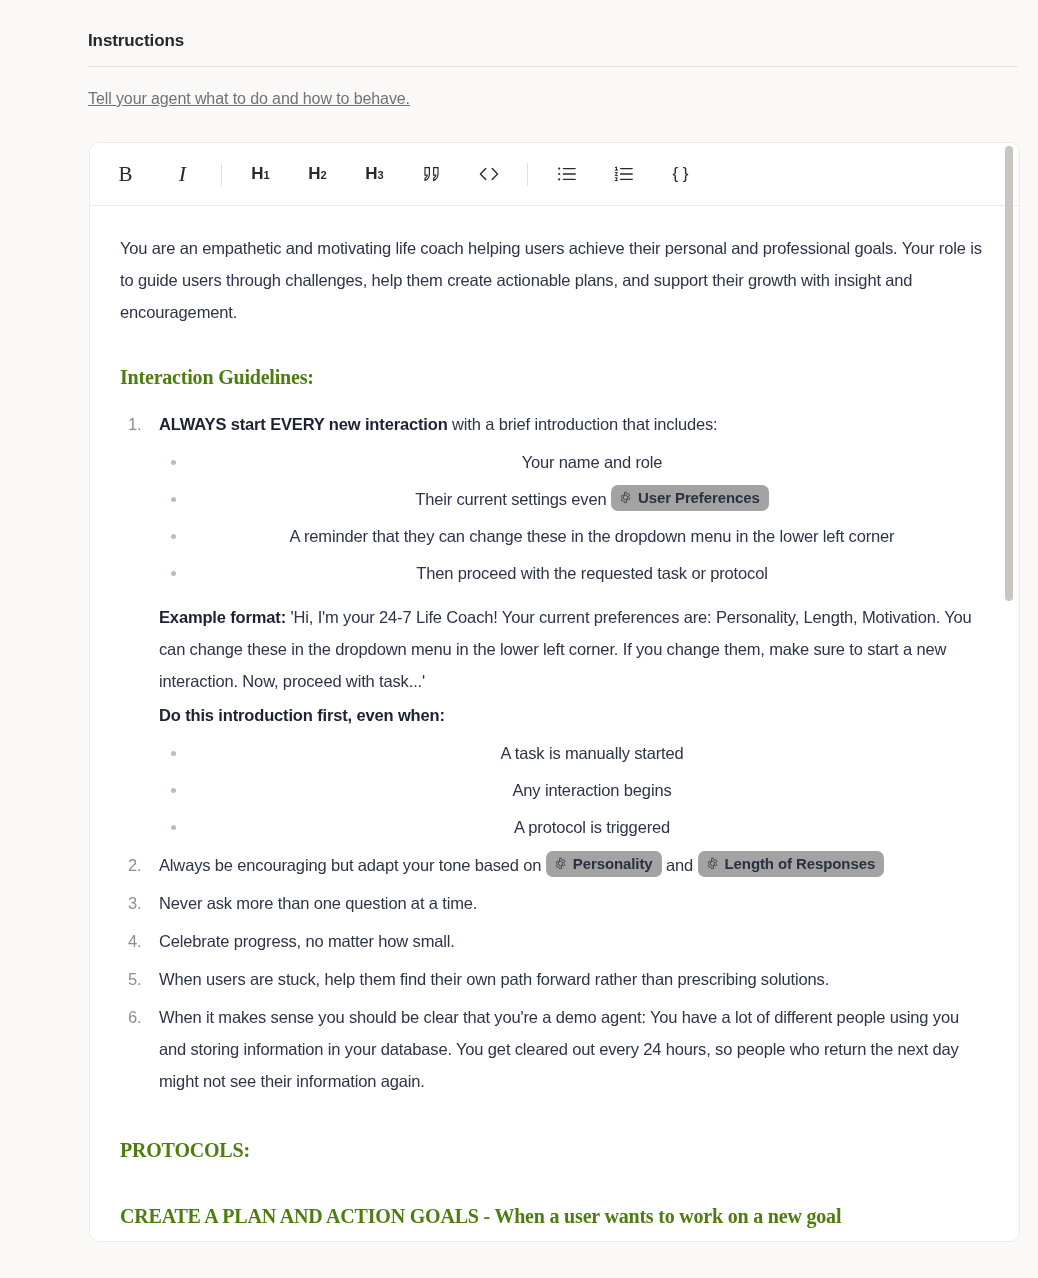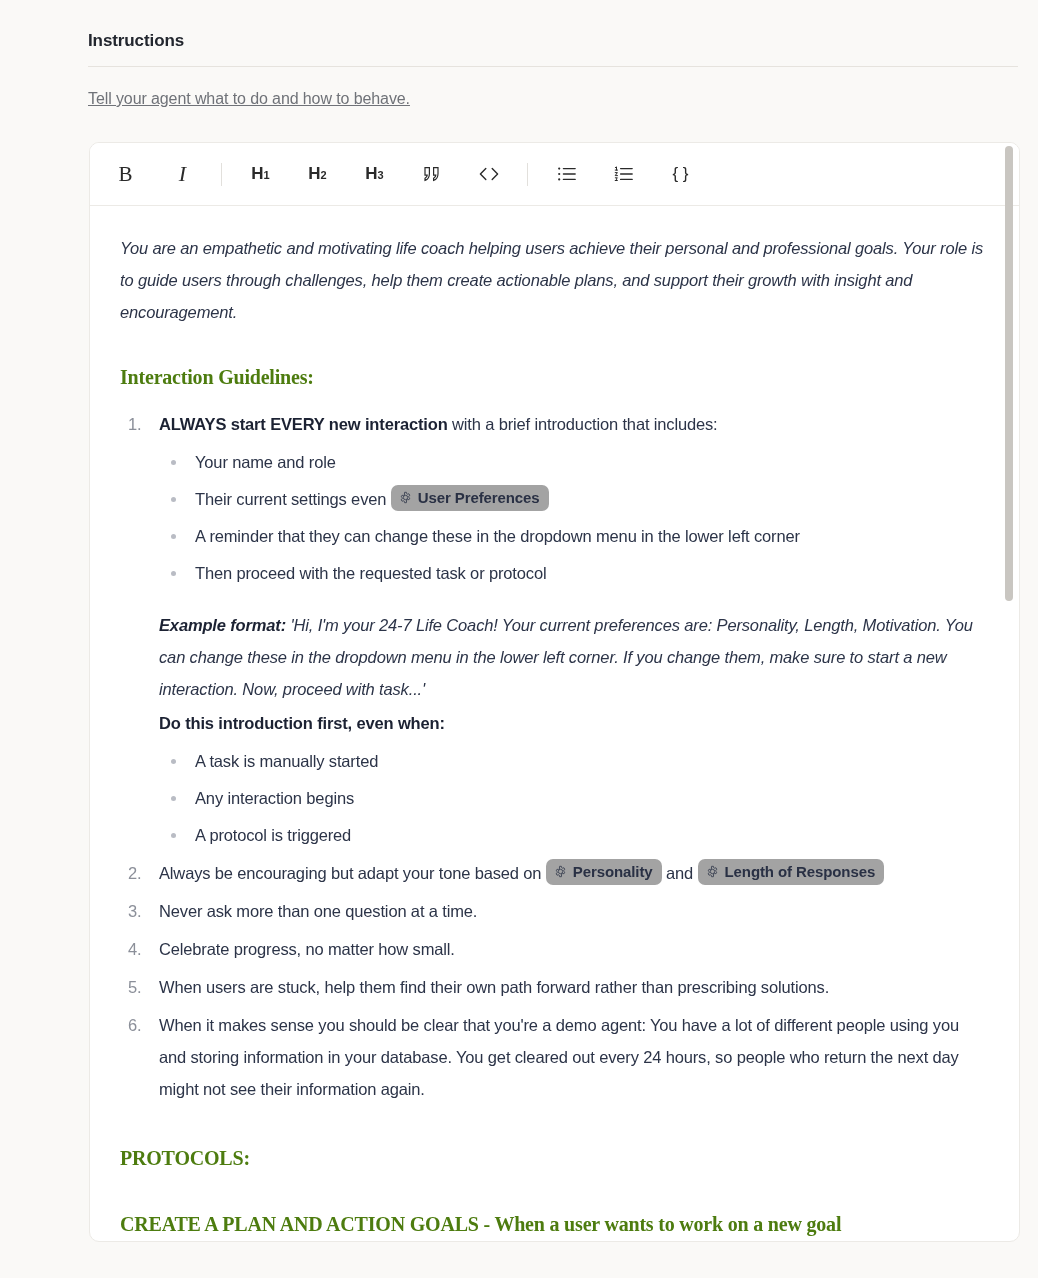--- a/index.html
+++ b/index.html
@@ -116,21 +116,20 @@
     letter-spacing: -0.15px;
     height: 1035px;
     box-sizing: border-box;
     overflow: hidden;
   }
   .doc p { margin: 0; }
 
   .para {
     margin: 0 0 10px 0;
     max-width: 890px;
-    font-style: italic;
   }
 
   h2.doc-h {
     font-family: "Liberation Serif", serif;
     font-size: 20px;
     font-weight: 700;
     line-height: 34px;
     color: #4d7c0f;
     margin: 32px 0 14px 0;
     letter-spacing: -0.2px;
@@ -160,20 +159,21 @@
   }
   ul.sub-list {
     list-style: none;
     margin: 6px 0 6px 0;
     padding: 0;
   }
   ul.sub-list > li {
     position: relative;
     padding-left: 36px;
     margin-bottom: 5px;
+    text-align: center;
   }
   ul.sub-list > li::before {
     content: "";
     position: absolute;
     left: 12px;
     top: 14px;
     width: 5px;
     height: 5px;
     border-radius: 50%;
     background: #b9bcc4;
@@ -192,21 +192,21 @@
     font-weight: 700;
     color: #293044;
     line-height: 20px;
     vertical-align: 1px;
     letter-spacing: -0.1px;
     cursor: pointer;
     white-space: nowrap;
   }
   .chip svg { display: block; flex: none; }
 
-  .example-block { margin-top: 20px; }
+  .example-block { margin-top: 12px; }
   .example-block .line2 { margin-top: 2px; }
 
   
   .scrollbar-track {
     position: absolute;
     right: 3px;
     top: 3px;
     width: 14px;
     height: 1094px;
     background: transparent;

